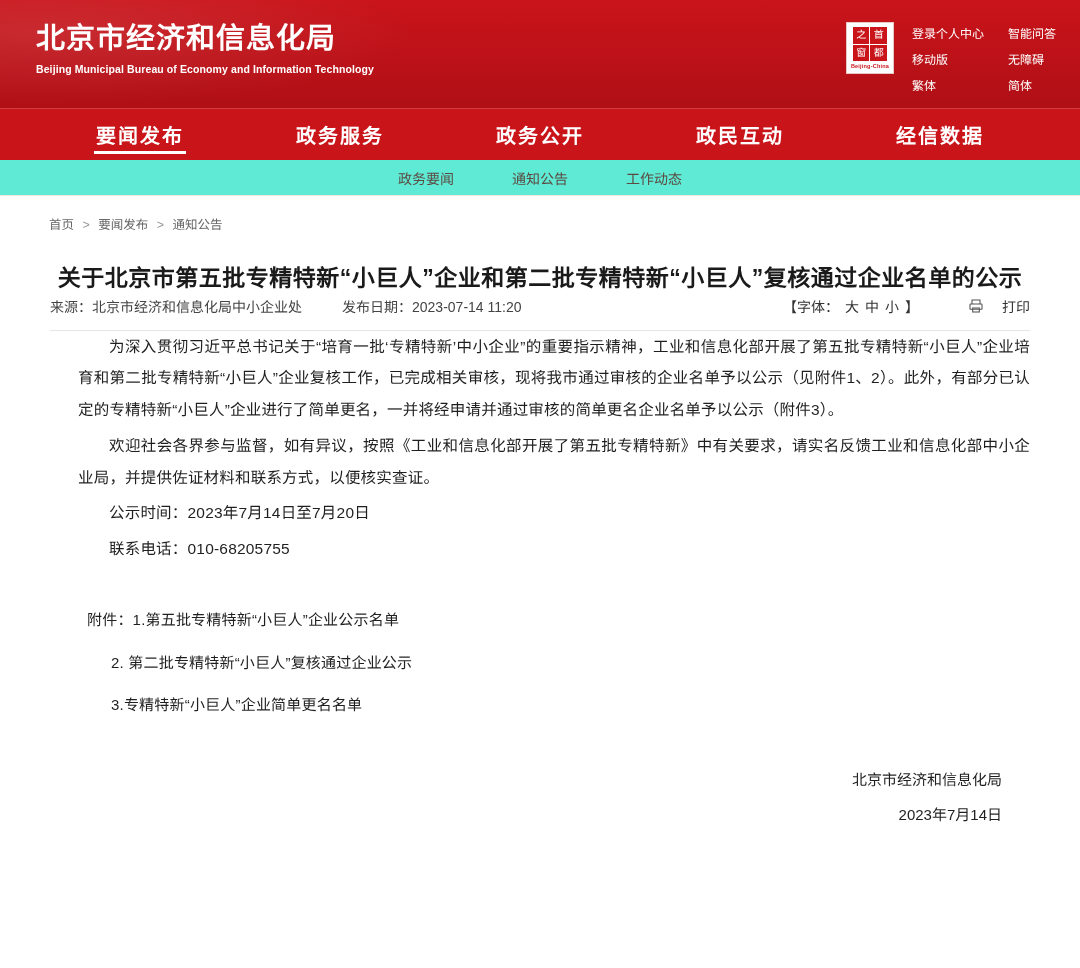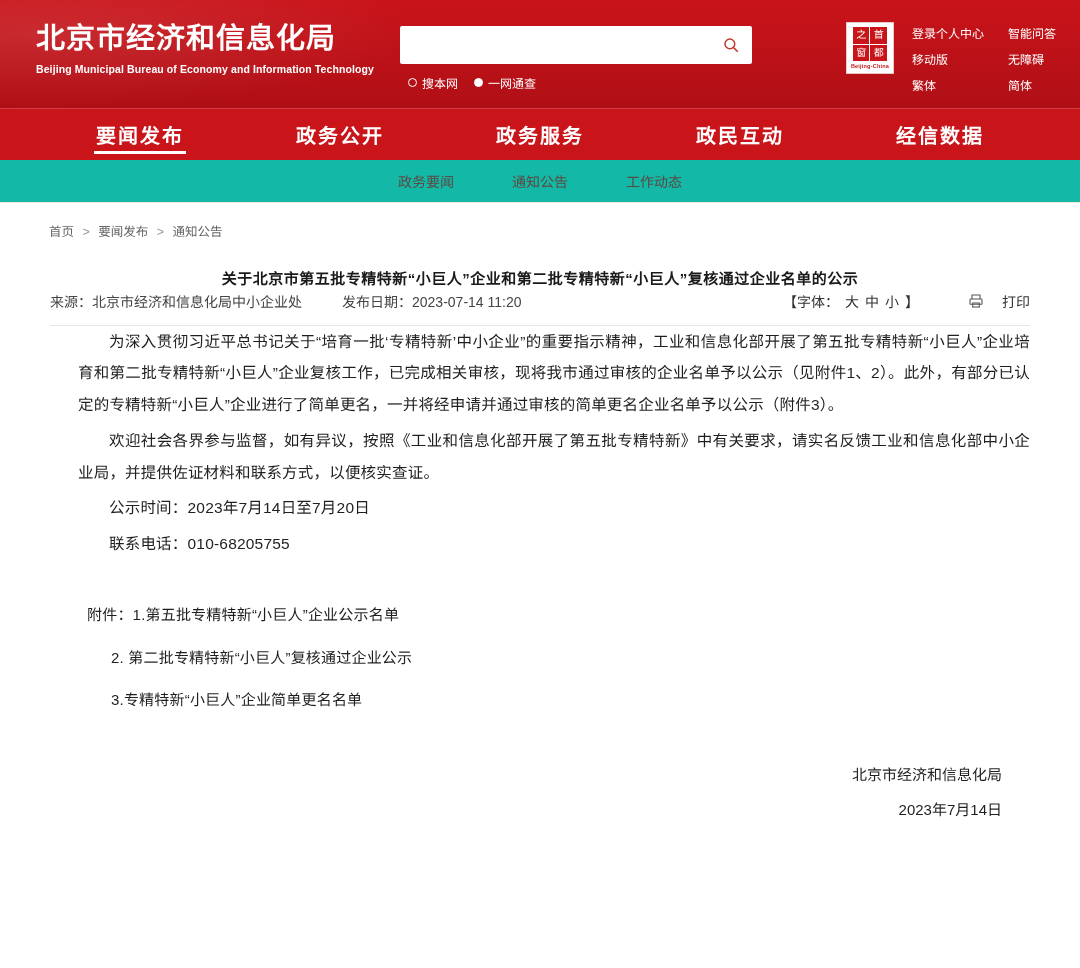--- a/index.html
+++ b/index.html
@@ -176,22 +176,22 @@
     left: 50%;
     transform: translateX(-50%);
     bottom: 6px;
     width: 92px;
     height: 3px;
     background: #ffffff;
   }
 
   
   .subnav {
-    height: 43px;
-    background: #14b8a6;
+    height: 36px;
+    background: #5eead4;
     display: flex;
     align-items: center;
     justify-content: center;
     gap: 58px;
     font-size: 14px;
     color: #5c4a42;
     border-bottom: 1px solid #f3e6da;
   }
   .subnav span { cursor: pointer; }
 
@@ -206,21 +206,21 @@
   .breadcrumb a { color: #666; text-decoration: none; }
   .breadcrumb .sep { margin: 0 5px; color: #999; }
 
   
   .article {
     width: 1030px;
     margin: 0 auto;
     padding: 0 25px;
   }
   .article-title {
-    font-size: 15px;
+    font-size: 23px;
     font-weight: bold;
     color: #1a1a1a;
     text-align: center;
     line-height: 1.5;
     margin: 14px 0 0 0;
     letter-spacing: 0.5px;
   }
   .meta {
     display: flex;
     align-items: center;
@@ -270,41 +270,20 @@
 </style>
 </head>
 <body>
 
 <div class="header">
   <div class="brand">
     <div class="brand-cn">北京市经济和信息化局</div>
     <div class="brand-en">Beijing Municipal Bureau of Economy and Information Technology</div>
   </div>
 
-  <div class="search-area">
-    <div class="search-box">
-      <input class="search-input" type="text" value="" placeholder="" style="">
-      <button class="search-btn">
-        <svg width="18" height="18" viewBox="0 0 24 24" fill="none" stroke="#c0392b" stroke-width="2">
-          <circle cx="10.5" cy="10.5" r="6.5"></circle>
-          <line x1="15.5" y1="15.5" x2="21" y2="21"></line>
-        </svg>
-      </button>
-    </div>
-    <div class="search-radios">
-      <label class="radio-item">
-        <span class="radio-dot"></span>
-        <span>搜本网</span>
-      </label>
-      <label class="radio-item">
-        <span class="radio-dot on"></span>
-        <span>一网通查</span>
-      </label>
-    </div>
-  </div>
 
   <div class="header-right">
     <div class="seal">
       <div class="seal-grid">
         <span>之</span>
         <span>首</span>
         <span>窗</span>
         <span>都</span>
       </div>
       <div class="seal-en">Beijing-China</div>
@@ -320,22 +299,22 @@
         <a href="#">智能问答</a>
         <a href="#">无障碍</a>
         <a href="#">简体</a>
       </div>
     </div>
   </div>
 </div>
 
 <div class="nav">
   <div class="nav-item active">要闻发布</div>
+  <div class="nav-item">政务服务</div>
   <div class="nav-item">政务公开</div>
-  <div class="nav-item">政务服务</div>
   <div class="nav-item">政民互动</div>
   <div class="nav-item">经信数据</div>
 </div>
 
 <div class="subnav">
   <span>政务要闻</span>
   <span>通知公告</span>
   <span>工作动态</span>
 </div>
 

